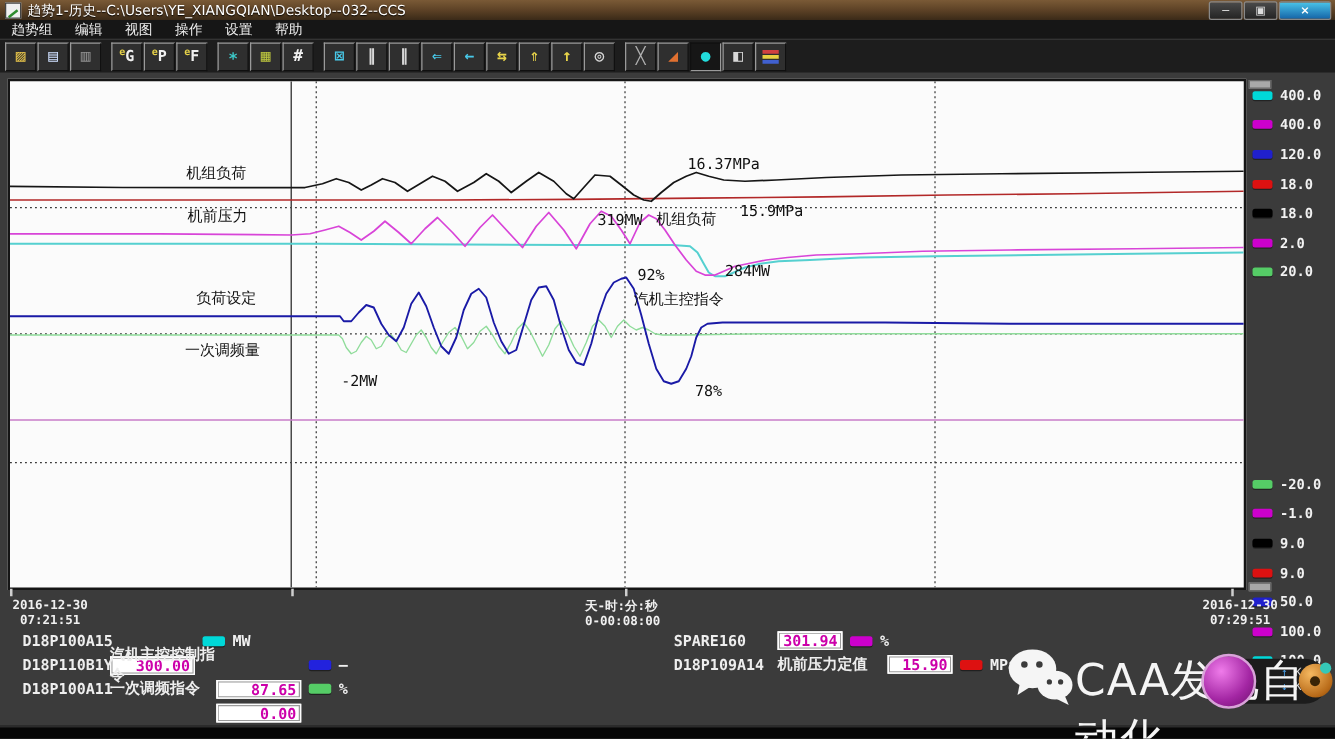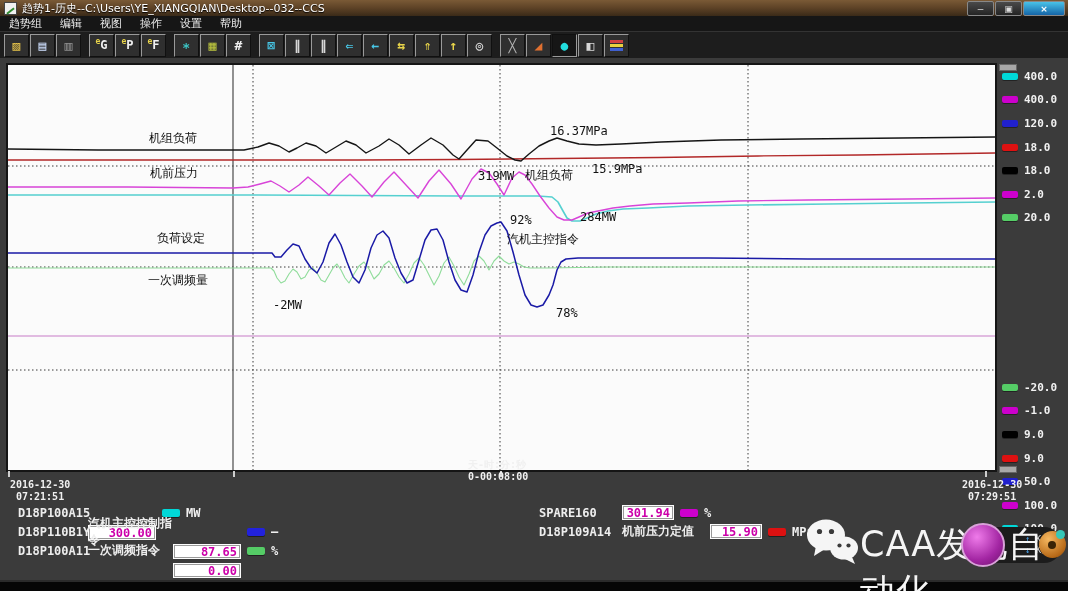--- a/index.html
+++ b/index.html
@@ -288,21 +288,21 @@
       <div class="tick" style="left: 8px;"></div>
       <div class="tick" style="left: 233px;"></div>
       <div class="tick" style="left: 500px;"></div>
       <div class="tick" style="left: 985px;"></div>
     </div>
 
   <div class="stamp" style="left:10px;top:479px">
     <div>2016-12-30</div>
     <div class="l2">07:21:51</div>
   </div>
-  <div class="stamp" style="left:468px;top:459px">
+  <div class="stamp" style="left:468px;top:480px">
     <div>天-时:分:秒</div>
     <div>0-00:08:00</div>
   </div>
   <div class="stamp" style="left:962px;top:479px">
     <div>2016-12-30</div>
     <div class="l2">07:29:51</div>
   </div>
 
   <div id="table-left" class="ttable left" style="left:18px">
       <div class="trow">

